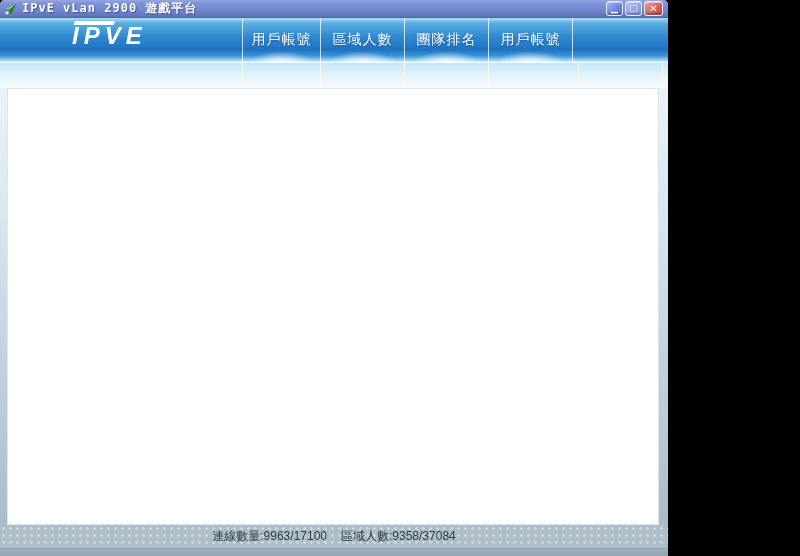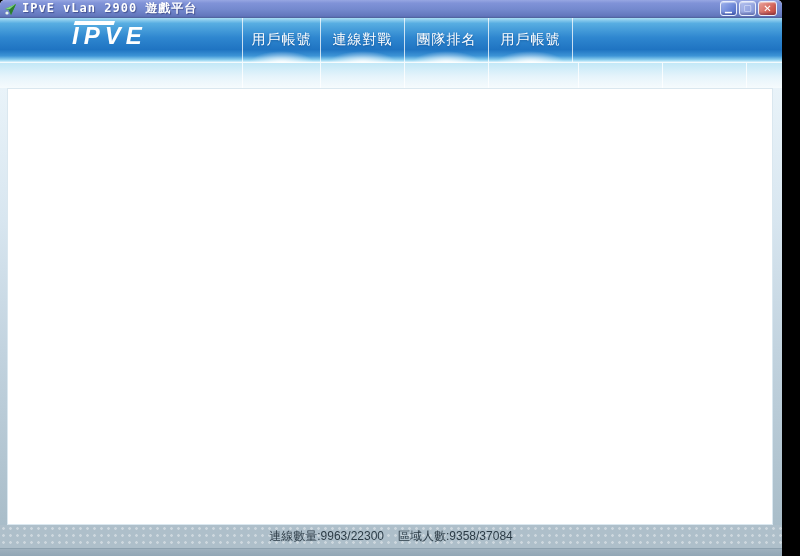--- a/index.html
+++ b/index.html
@@ -2,21 +2,21 @@
 <html><head>
 <meta charset="utf-8">
 <style>
   html,body{margin:0;padding:0;}
   body{
     width:800px;height:556px;overflow:hidden;
     font-family:"Liberation Sans","DejaVu Sans",sans-serif;
     background:#000;
   }
   .window{
-    width:782px;height:556px;
+    width:668px;height:556px;
     border-radius:5px 5px 0 0;
     overflow:hidden;
     display:flex;flex-direction:column;
     background:#fff;
   }
   
   .titlebar{
     height:18px;flex:0 0 18px;
     background:linear-gradient(180deg,#97a7e2 0%,#8093d8 18%,#7489ce 55%,#6densas 80%,#6377bd 92%,#5a6db2 100%);
     background:linear-gradient(180deg,#97a7e2 0%,#8093d8 18%,#7489ce 55%,#6377bd 92%,#5a6db2 100%);
@@ -142,21 +142,21 @@
           <rect x="8" y="3" width="40" height="4" fill="#ffffff" transform="skewX(-18)"></rect>
           <text x="4" y="26" font-family="Liberation Sans, sans-serif" font-size="24" font-weight="bold" font-style="italic" letter-spacing="5" fill="#ffffff">IPVE</text>
         </g>
       </svg>
     </div>
     <div class="nav">
       <div class="nav-cell w78">
         <span>用戶帳號</span>
       </div>
       <div class="nav-cell w84">
-        <span>連線對戰</span>
+        <span>區域人數</span>
       </div>
       <div class="nav-cell w84">
         <span>團隊排名</span>
       </div>
       <div class="nav-cell w84">
         <span>用戶帳號</span>
       </div>
       <div class="nav-cell w54 filler"></div>
     </div>
   </div>
@@ -170,19 +170,19 @@
     <div class="strip-cell w84"></div>
     <div class="strip-cell w84"></div>
     <div class="strip-cell w54"></div>
   </div>
 
   <div class="main-frame">
     <div class="content-area"></div>
   </div>
 
   <div class="status-bar">
-    <span>連線數量:9963/22300</span>
+    <span>連線數量:9963/17100</span>
     <span>區域人數:9358/37084</span>
   </div>
 
   <div class="bottom-strip"></div>
 
 </div>
 
 </body></html>

